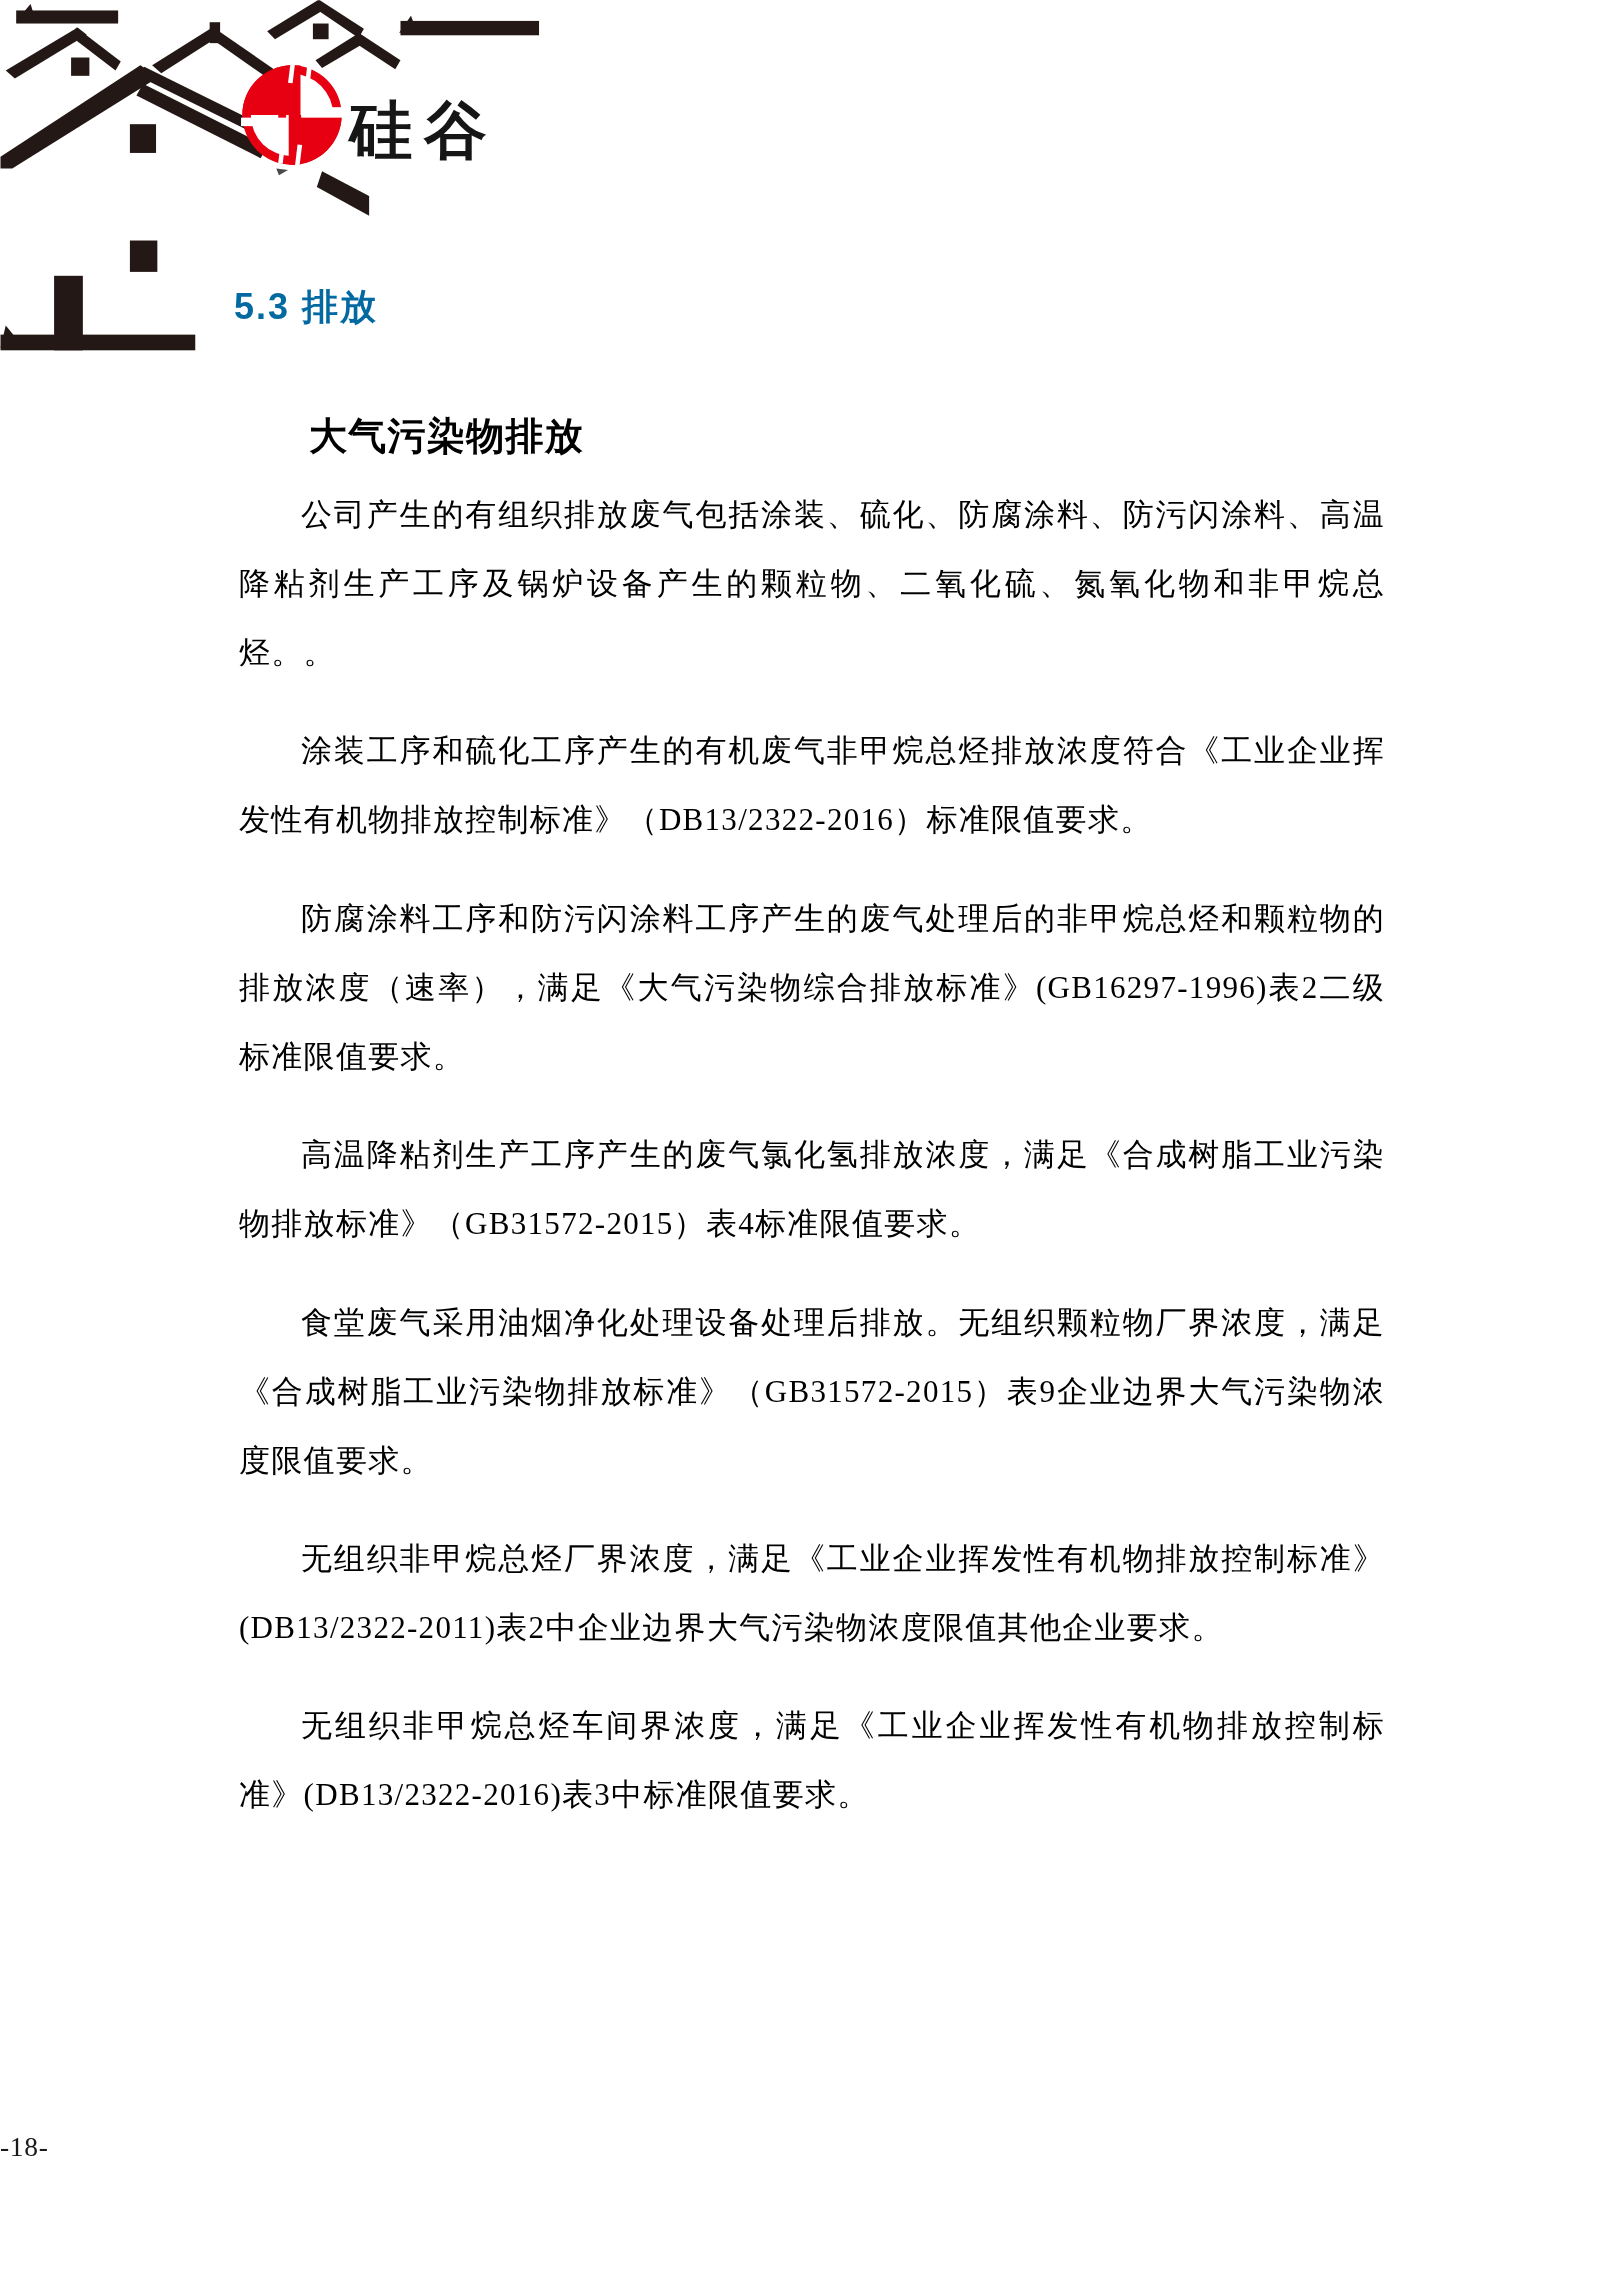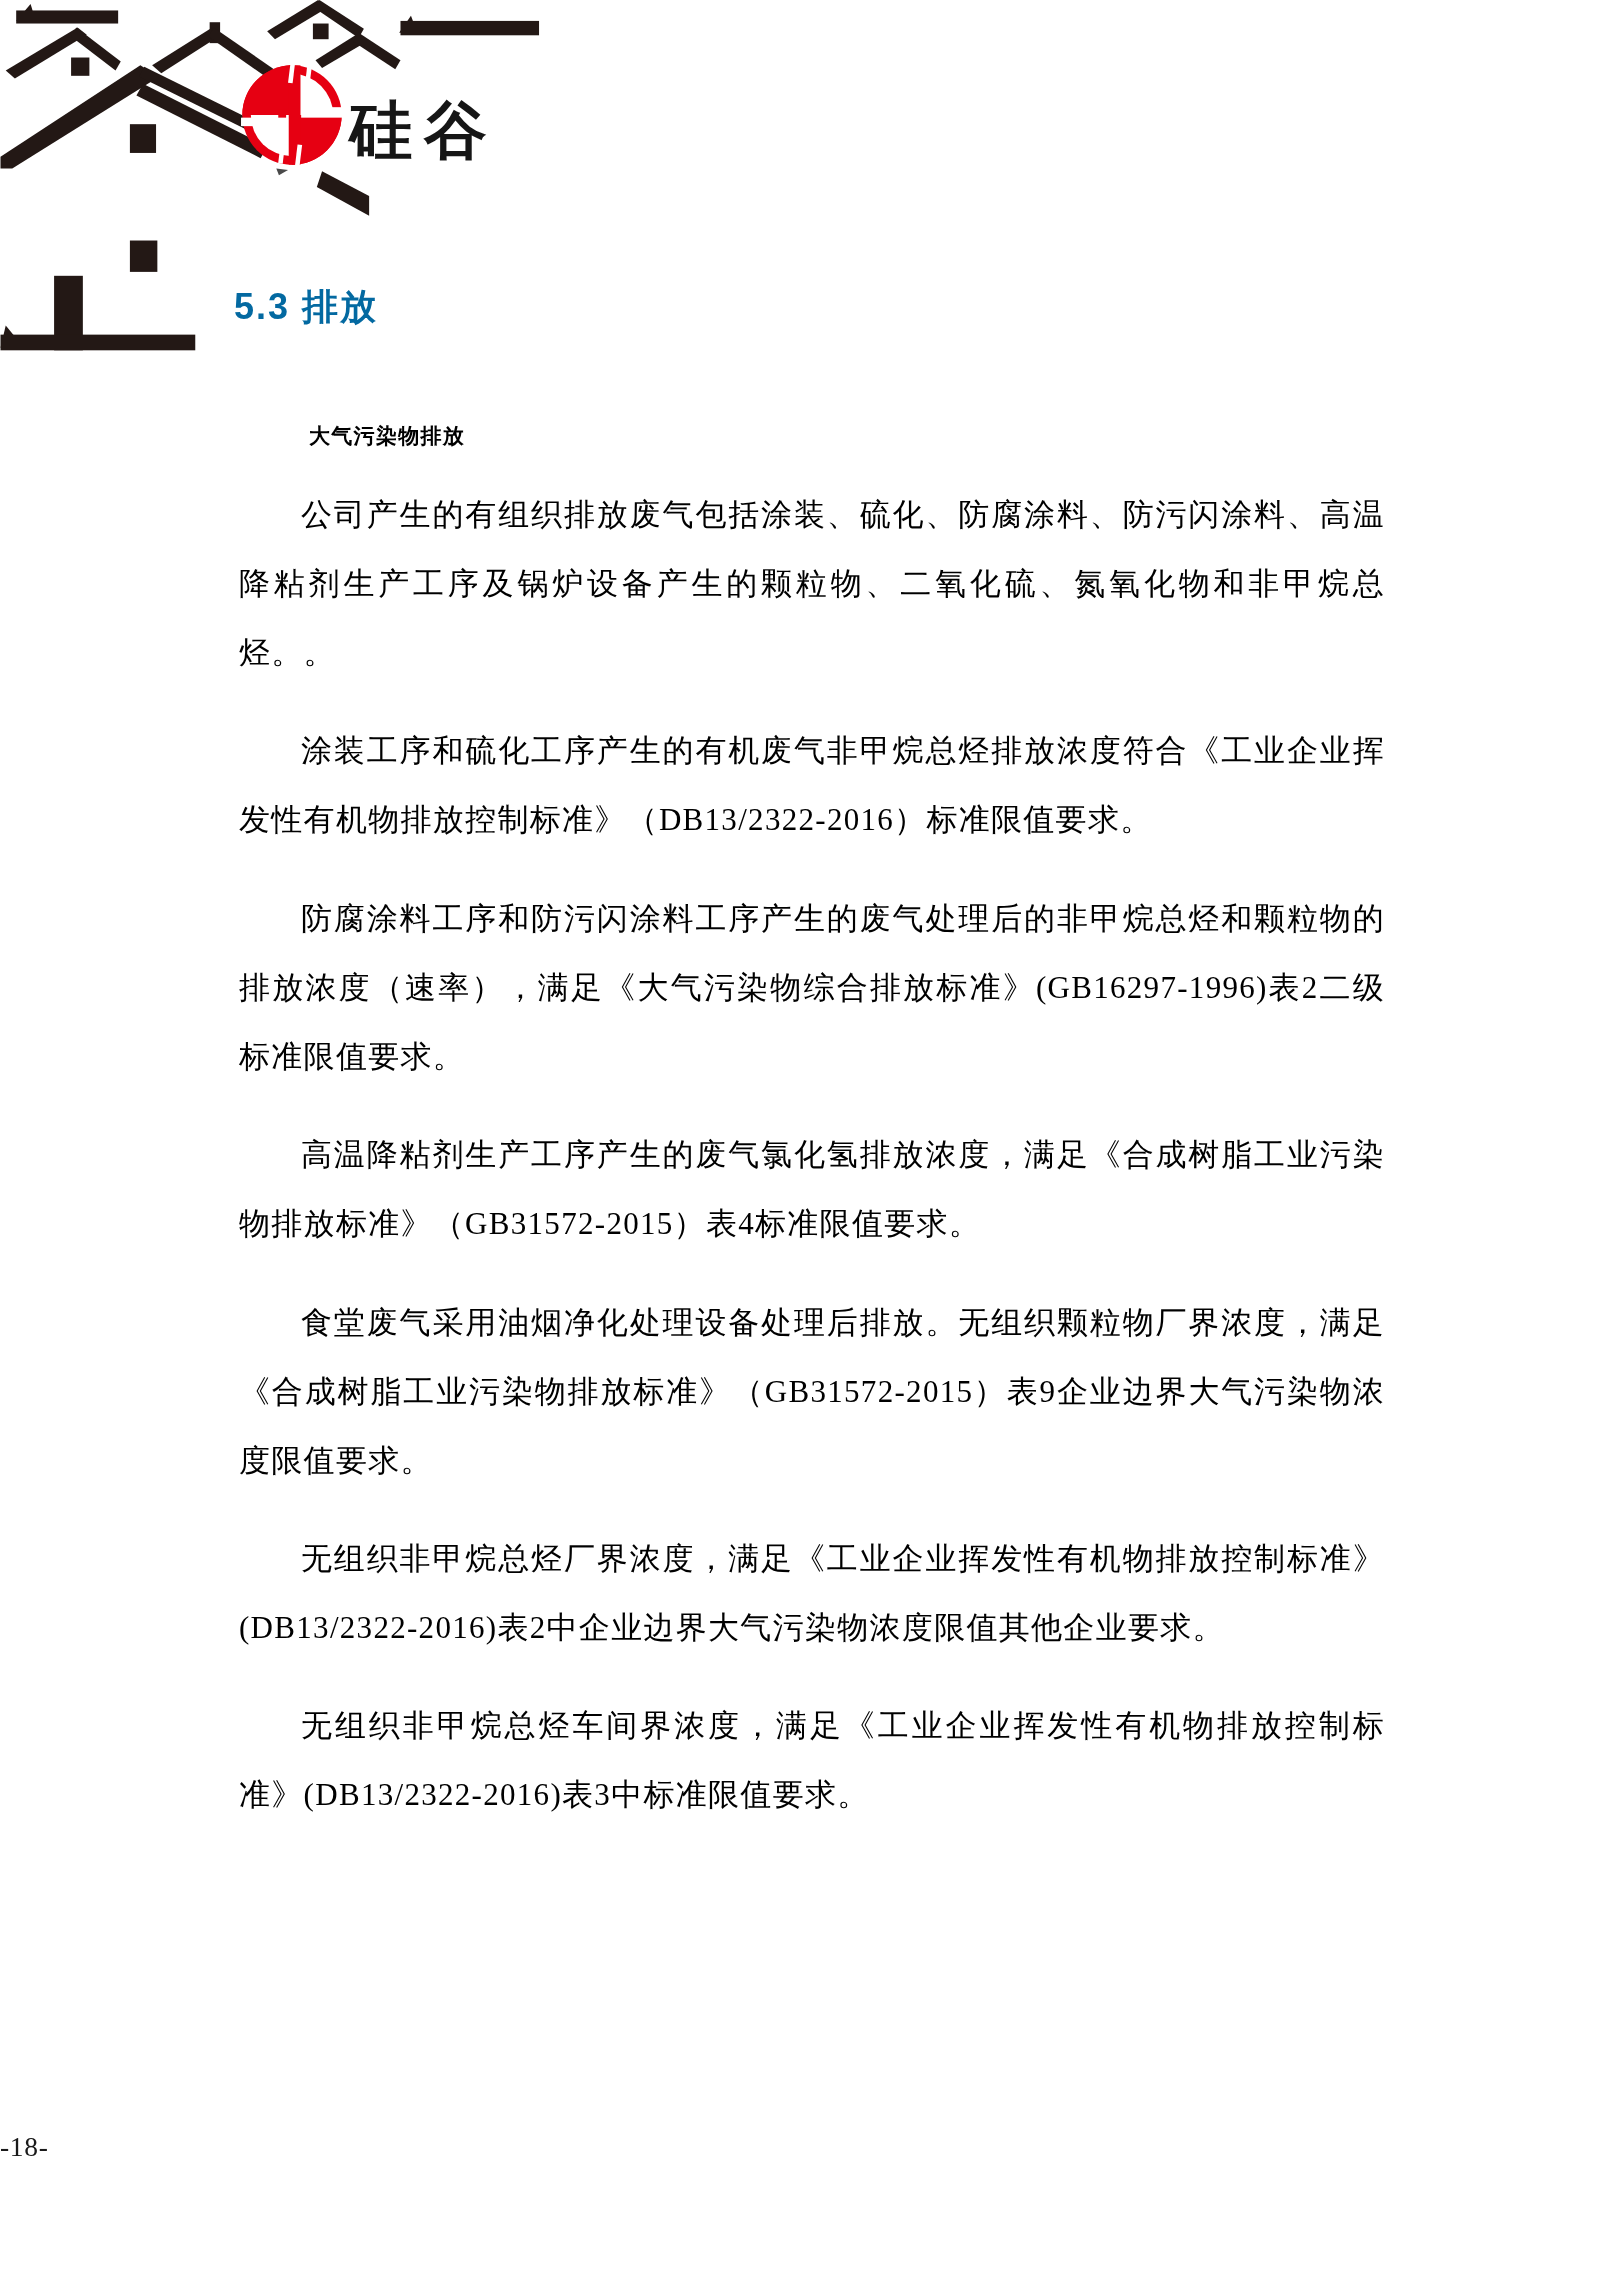--- a/index.html
+++ b/index.html
@@ -14,21 +14,21 @@
   .logo{position:absolute;left:0;top:0;width:550px;height:366px;}
   .section-heading{
     position:absolute;left:234px;top:288px;margin:0;
     font-family:"Liberation Sans","DejaVu Sans",sans-serif;
     font-weight:bold;font-size:36px;line-height:38px;letter-spacing:2px;
     color:#0369a1;white-space:pre;
   }
   .sub-heading{
     position:absolute;left:309px;top:419px;margin:0;
     font-family:"Liberation Serif","DejaVu Serif",serif;
-    font-weight:bold;font-size:21px;line-height:35px;letter-spacing:1.3px;
+    font-weight:bold;font-size:38px;line-height:35px;letter-spacing:1.3px;
     color:#000;
   }
   .body-text{
     position:absolute;left:239px;top:480px;width:1146px;
   }
   .body-text p{
     margin:0 0 29.4px 0;
     font-size:31px;line-height:69px;letter-spacing:1.3px;
     text-align:justify;text-indent:2em;
     font-family:"Liberation Serif","DejaVu Serif",serif;
@@ -106,20 +106,20 @@
   <h1 class="section-heading">5.3 排放</h1>
 
   <h2 class="sub-heading">大气污染物排放</h2>
 
   <div class="body-text">
     <p>公司产生的有组织排放废气包括涂装、硫化、防腐涂料、防污闪涂料、高温降粘剂生产工序及锅炉设备产生的颗粒物、二氧化硫、氮氧化物和非甲烷总烃。。</p>
     <p>涂装工序和硫化工序产生的有机废气非甲烷总烃排放浓度符合《工业企业挥发性有机物排放控制标准》（DB13/2322-2016）标准限值要求。</p>
     <p>防腐涂料工序和防污闪涂料工序产生的废气处理后的非甲烷总烃和颗粒物的排放浓度（速率），满足《大气污染物综合排放标准》(GB16297-1996)表2二级标准限值要求。</p>
     <p>高温降粘剂生产工序产生的废气氯化氢排放浓度，满足《合成树脂工业污染物排放标准》（GB31572-2015）表4标准限值要求。</p>
     <p>食堂废气采用油烟净化处理设备处理后排放。无组织颗粒物厂界浓度，满足《合成树脂工业污染物排放标准》（GB31572-2015）表9企业边界大气污染物浓度限值要求。</p>
-    <p>无组织非甲烷总烃厂界浓度，满足《工业企业挥发性有机物排放控制标准》(DB13/2322-2016)表2中企业边界大气污染物浓度限值其他企业要求。</p>
+    <p>无组织非甲烷总烃厂界浓度，满足《工业企业挥发性有机物排放控制标准》(DB13/2322-2011)表2中企业边界大气污染物浓度限值其他企业要求。</p>
     <p>无组织非甲烷总烃车间界浓度，满足《工业企业挥发性有机物排放控制标准》(DB13/2322-2016)表3中标准限值要求。</p>
   </div>
 
   <div class="page-number">-18-</div>
 
 </div>
 
 
 </body></html>

